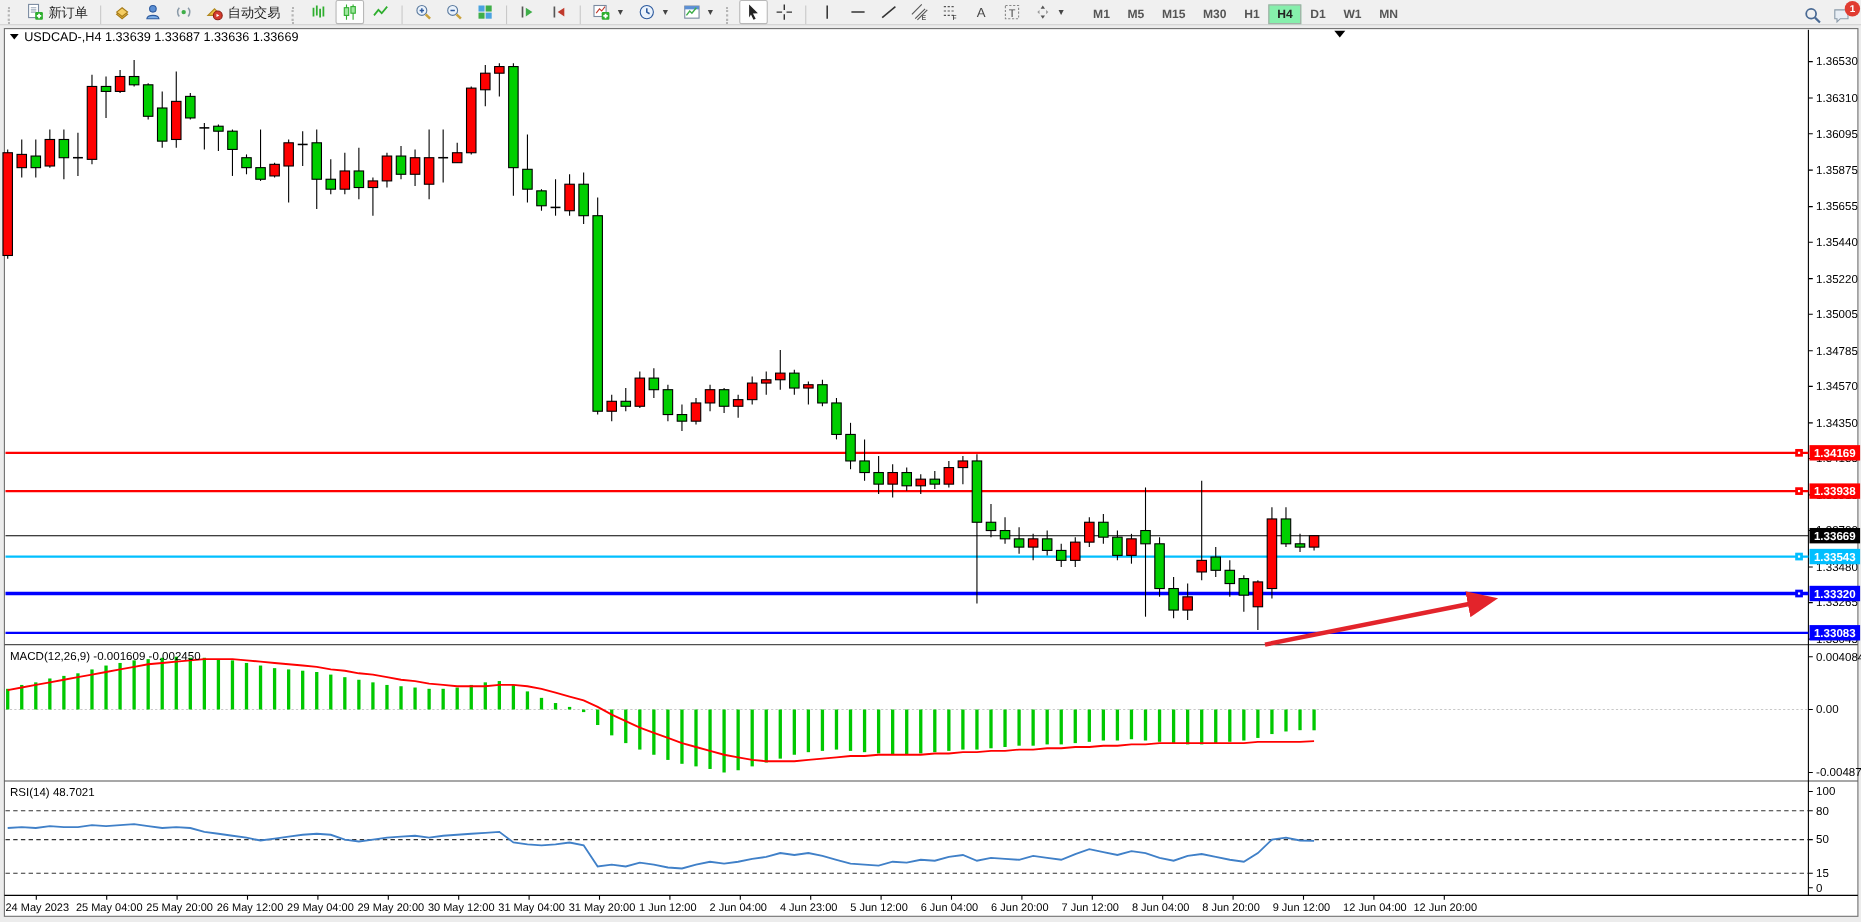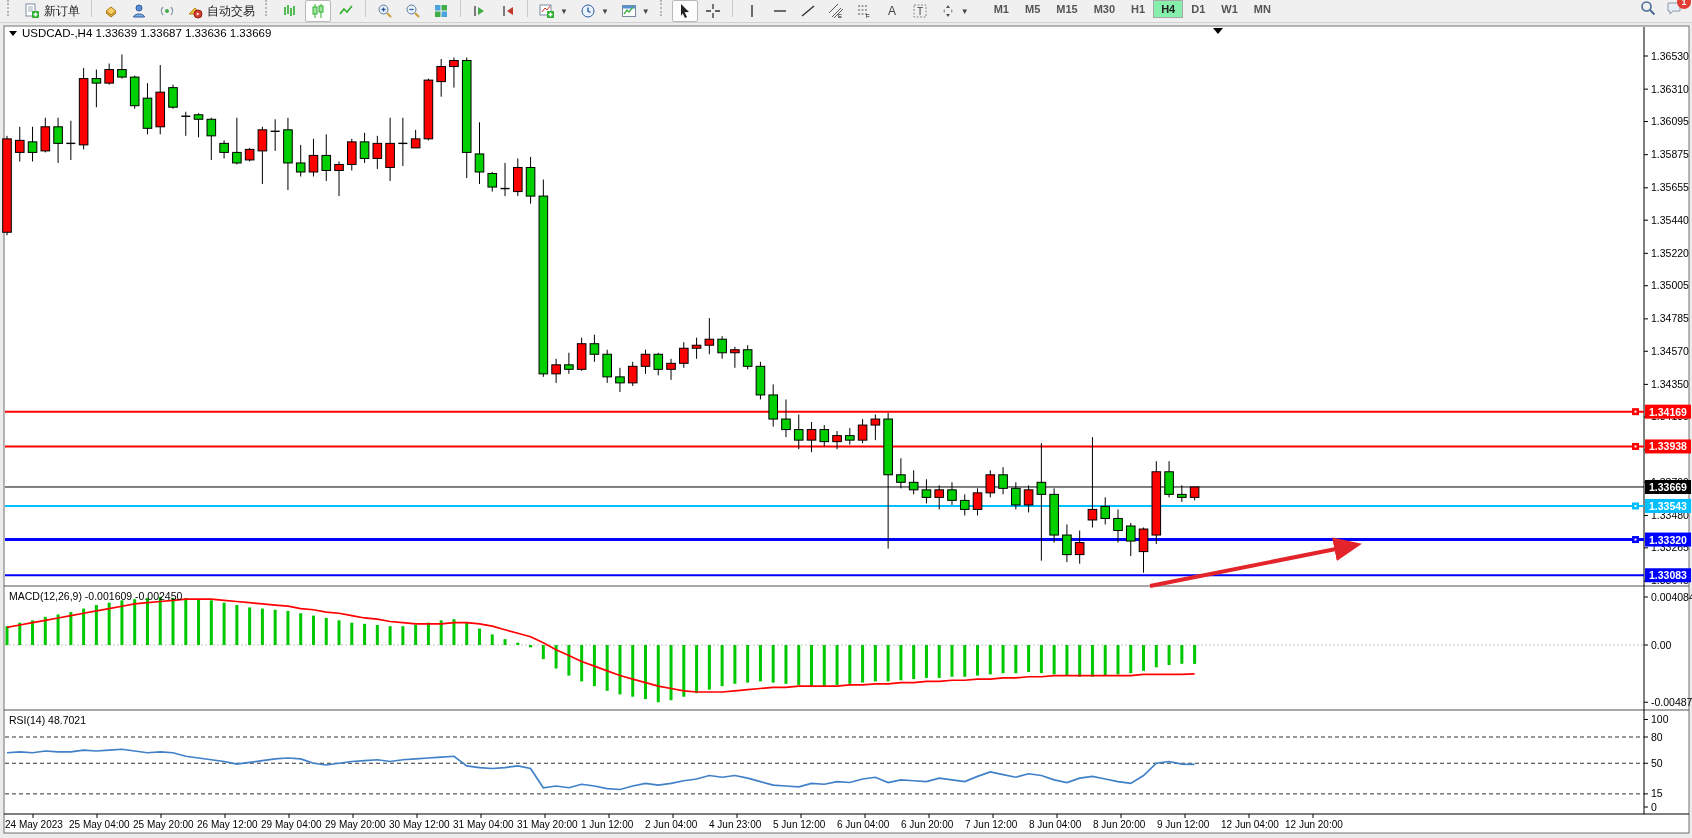--- a/index.html
+++ b/index.html
@@ -1,19 +1,19 @@
 <!DOCTYPE html>
 <html><head>
 <meta charset="utf-8">
 <style>
   html,body{margin:0;padding:0;background:#ececec;width:1692px;height:838px;overflow:hidden;
     font-family:"Liberation Sans",sans-serif;}
   
   .toolbar{position:absolute;left:0;top:0;width:1692px;height:23px;background:#f0f0f0;
-    border-bottom:1px solid #d0d0d0;display:flex;align-items:flex-start;padding:0 4px;box-sizing:border-box;
+    border-bottom:1px solid #d0d0d0;display:flex;align-items:flex-end;padding:0 4px;box-sizing:border-box;
     font-size:12px;color:#222;gap:2px;}
   .tb-btn{height:20px;display:flex;align-items:center;gap:4px;padding:0 4px;border:1px solid transparent;
     border-radius:2px;cursor:default;white-space:nowrap;}
   .tb-btn.pressed{background:#fdfdfd;border:1px solid #b8b8b8;}
   .tb-sep{width:1px;height:17px;background:#c9c9c9;margin:0 4px;}
   .tb-grip{width:5px;height:16px;margin:0 3px;border-left:2px dotted #b5b5b5;}
   .caret{font-size:8px;color:#444;margin-left:1px;}
   .tf-group{display:flex;align-items:center;margin-left:10px;}
   .tf-btn{padding:2px 7px;font-size:11px;font-weight:bold;color:#555;border:1px solid transparent;}
   .tf-btn.active{background:#86efac;border:1px solid #a8a8a8;color:#222;}

